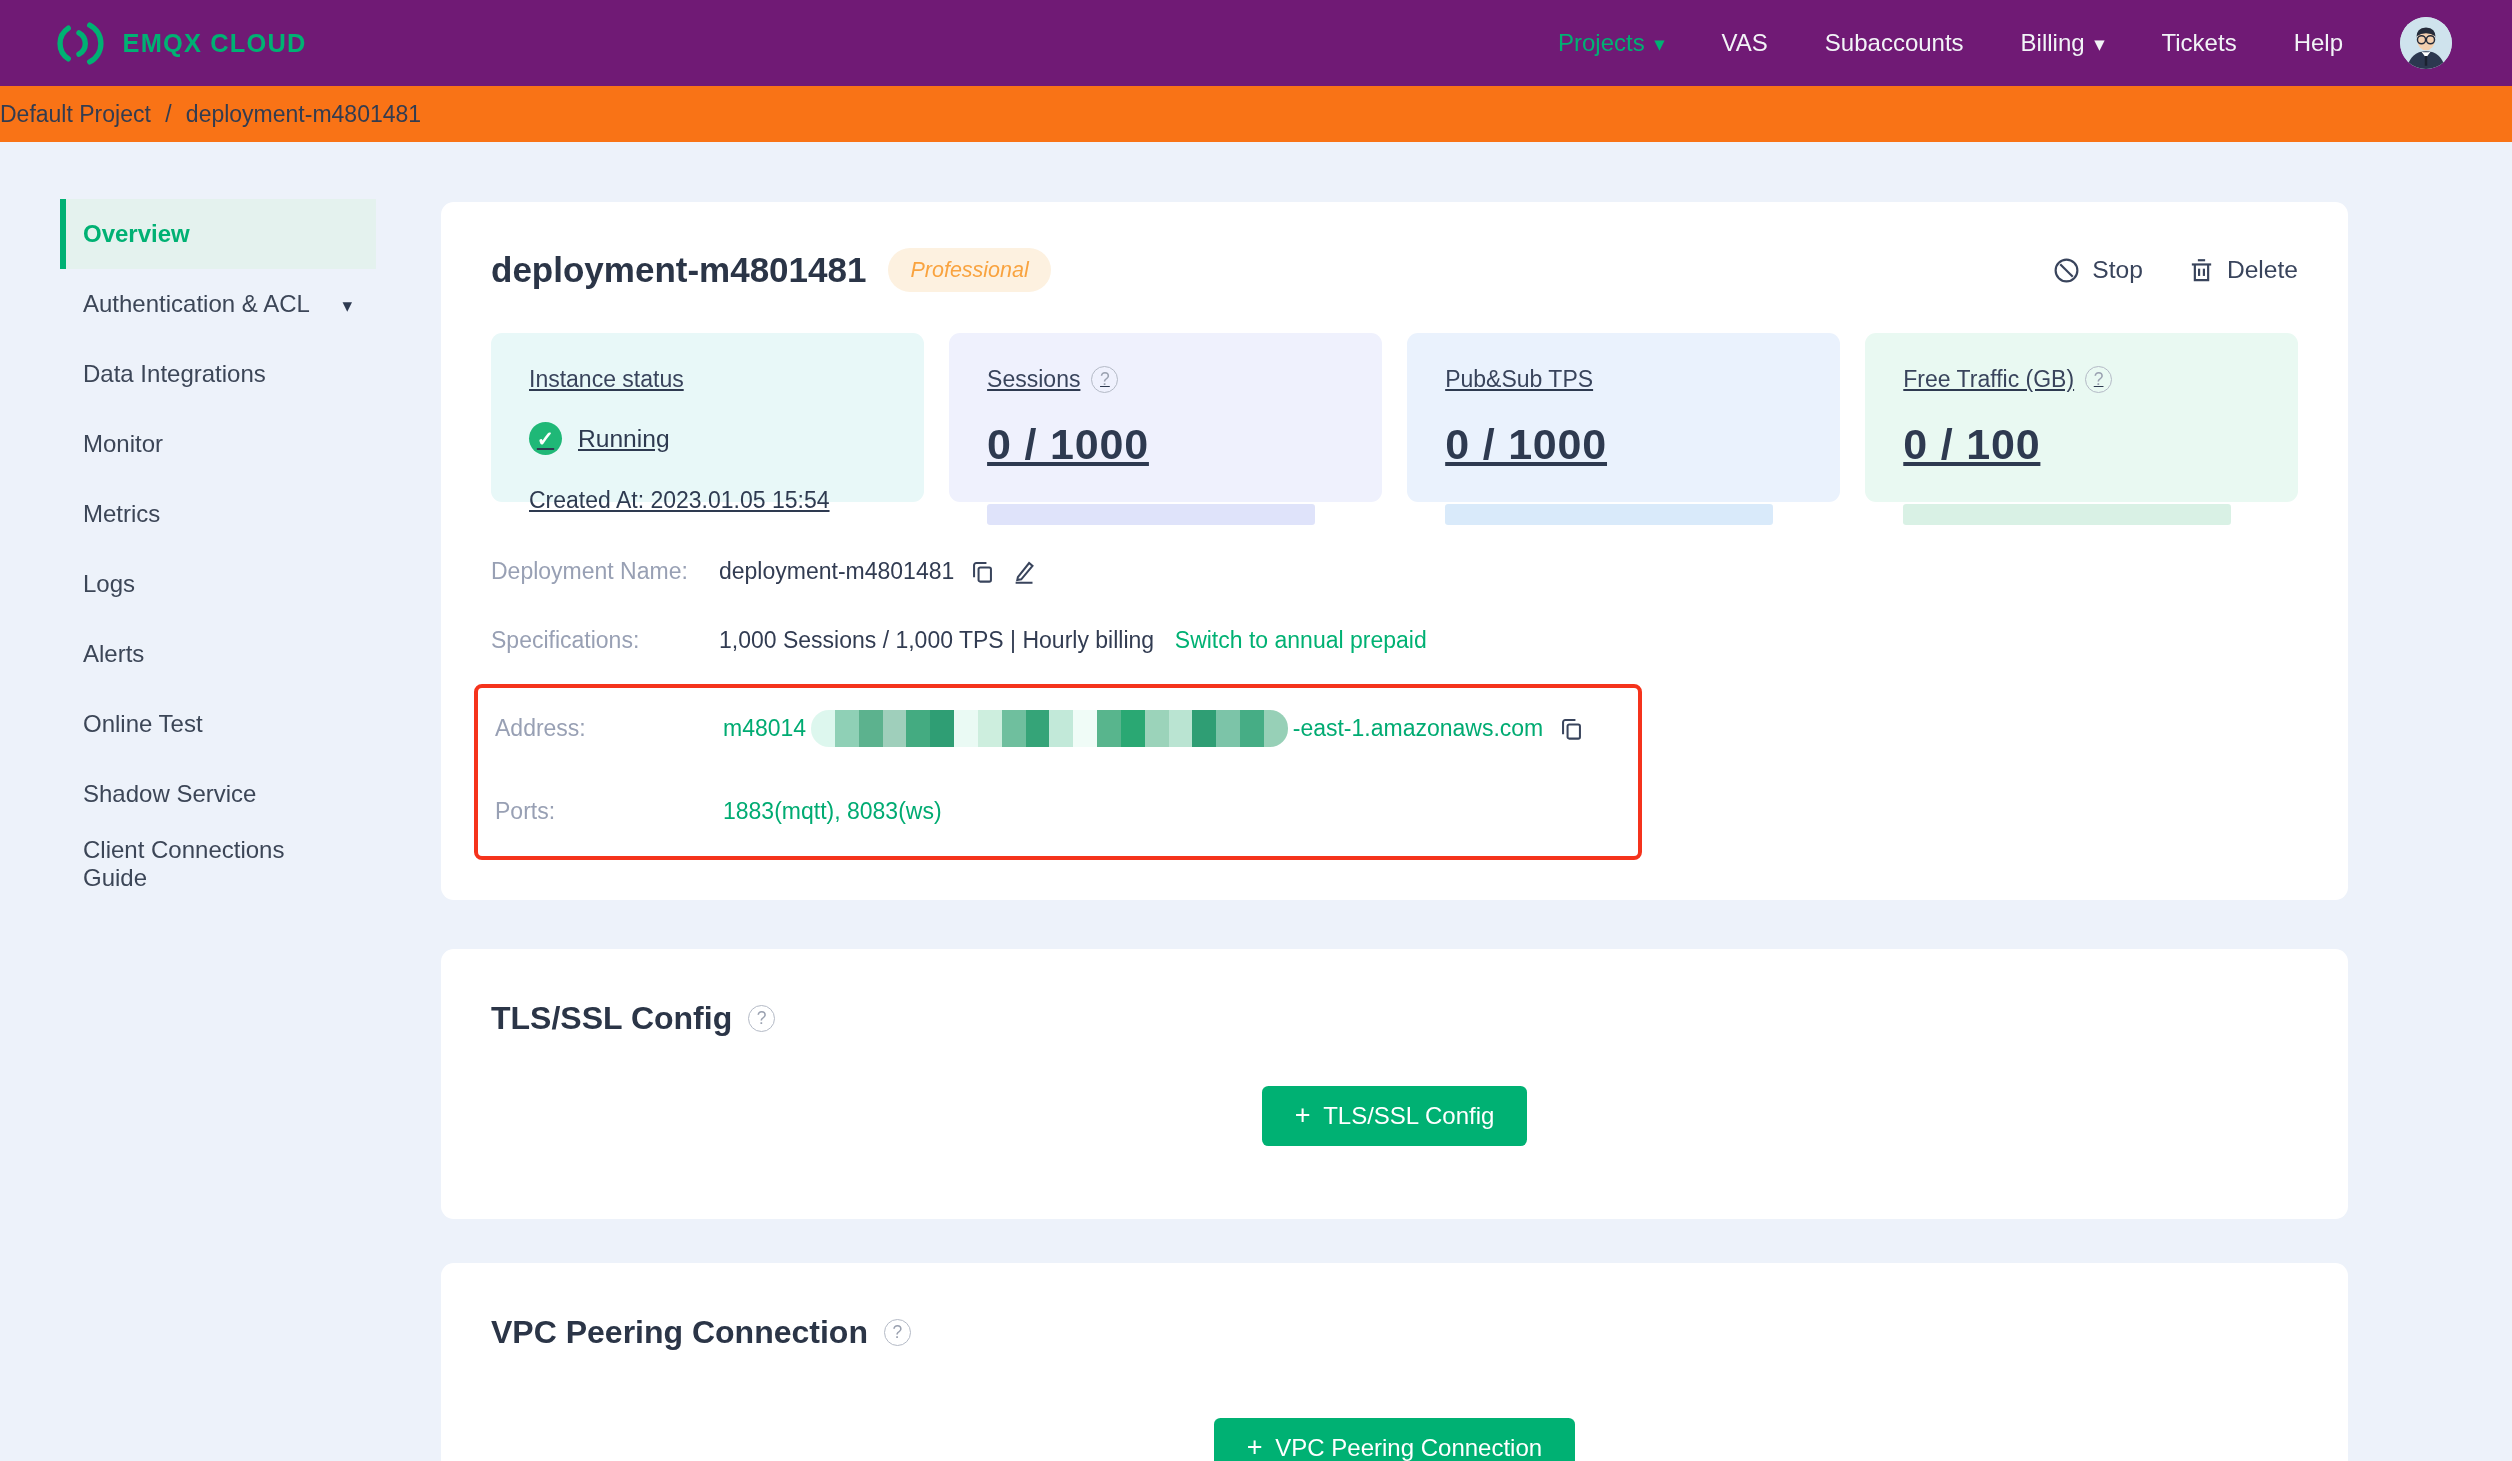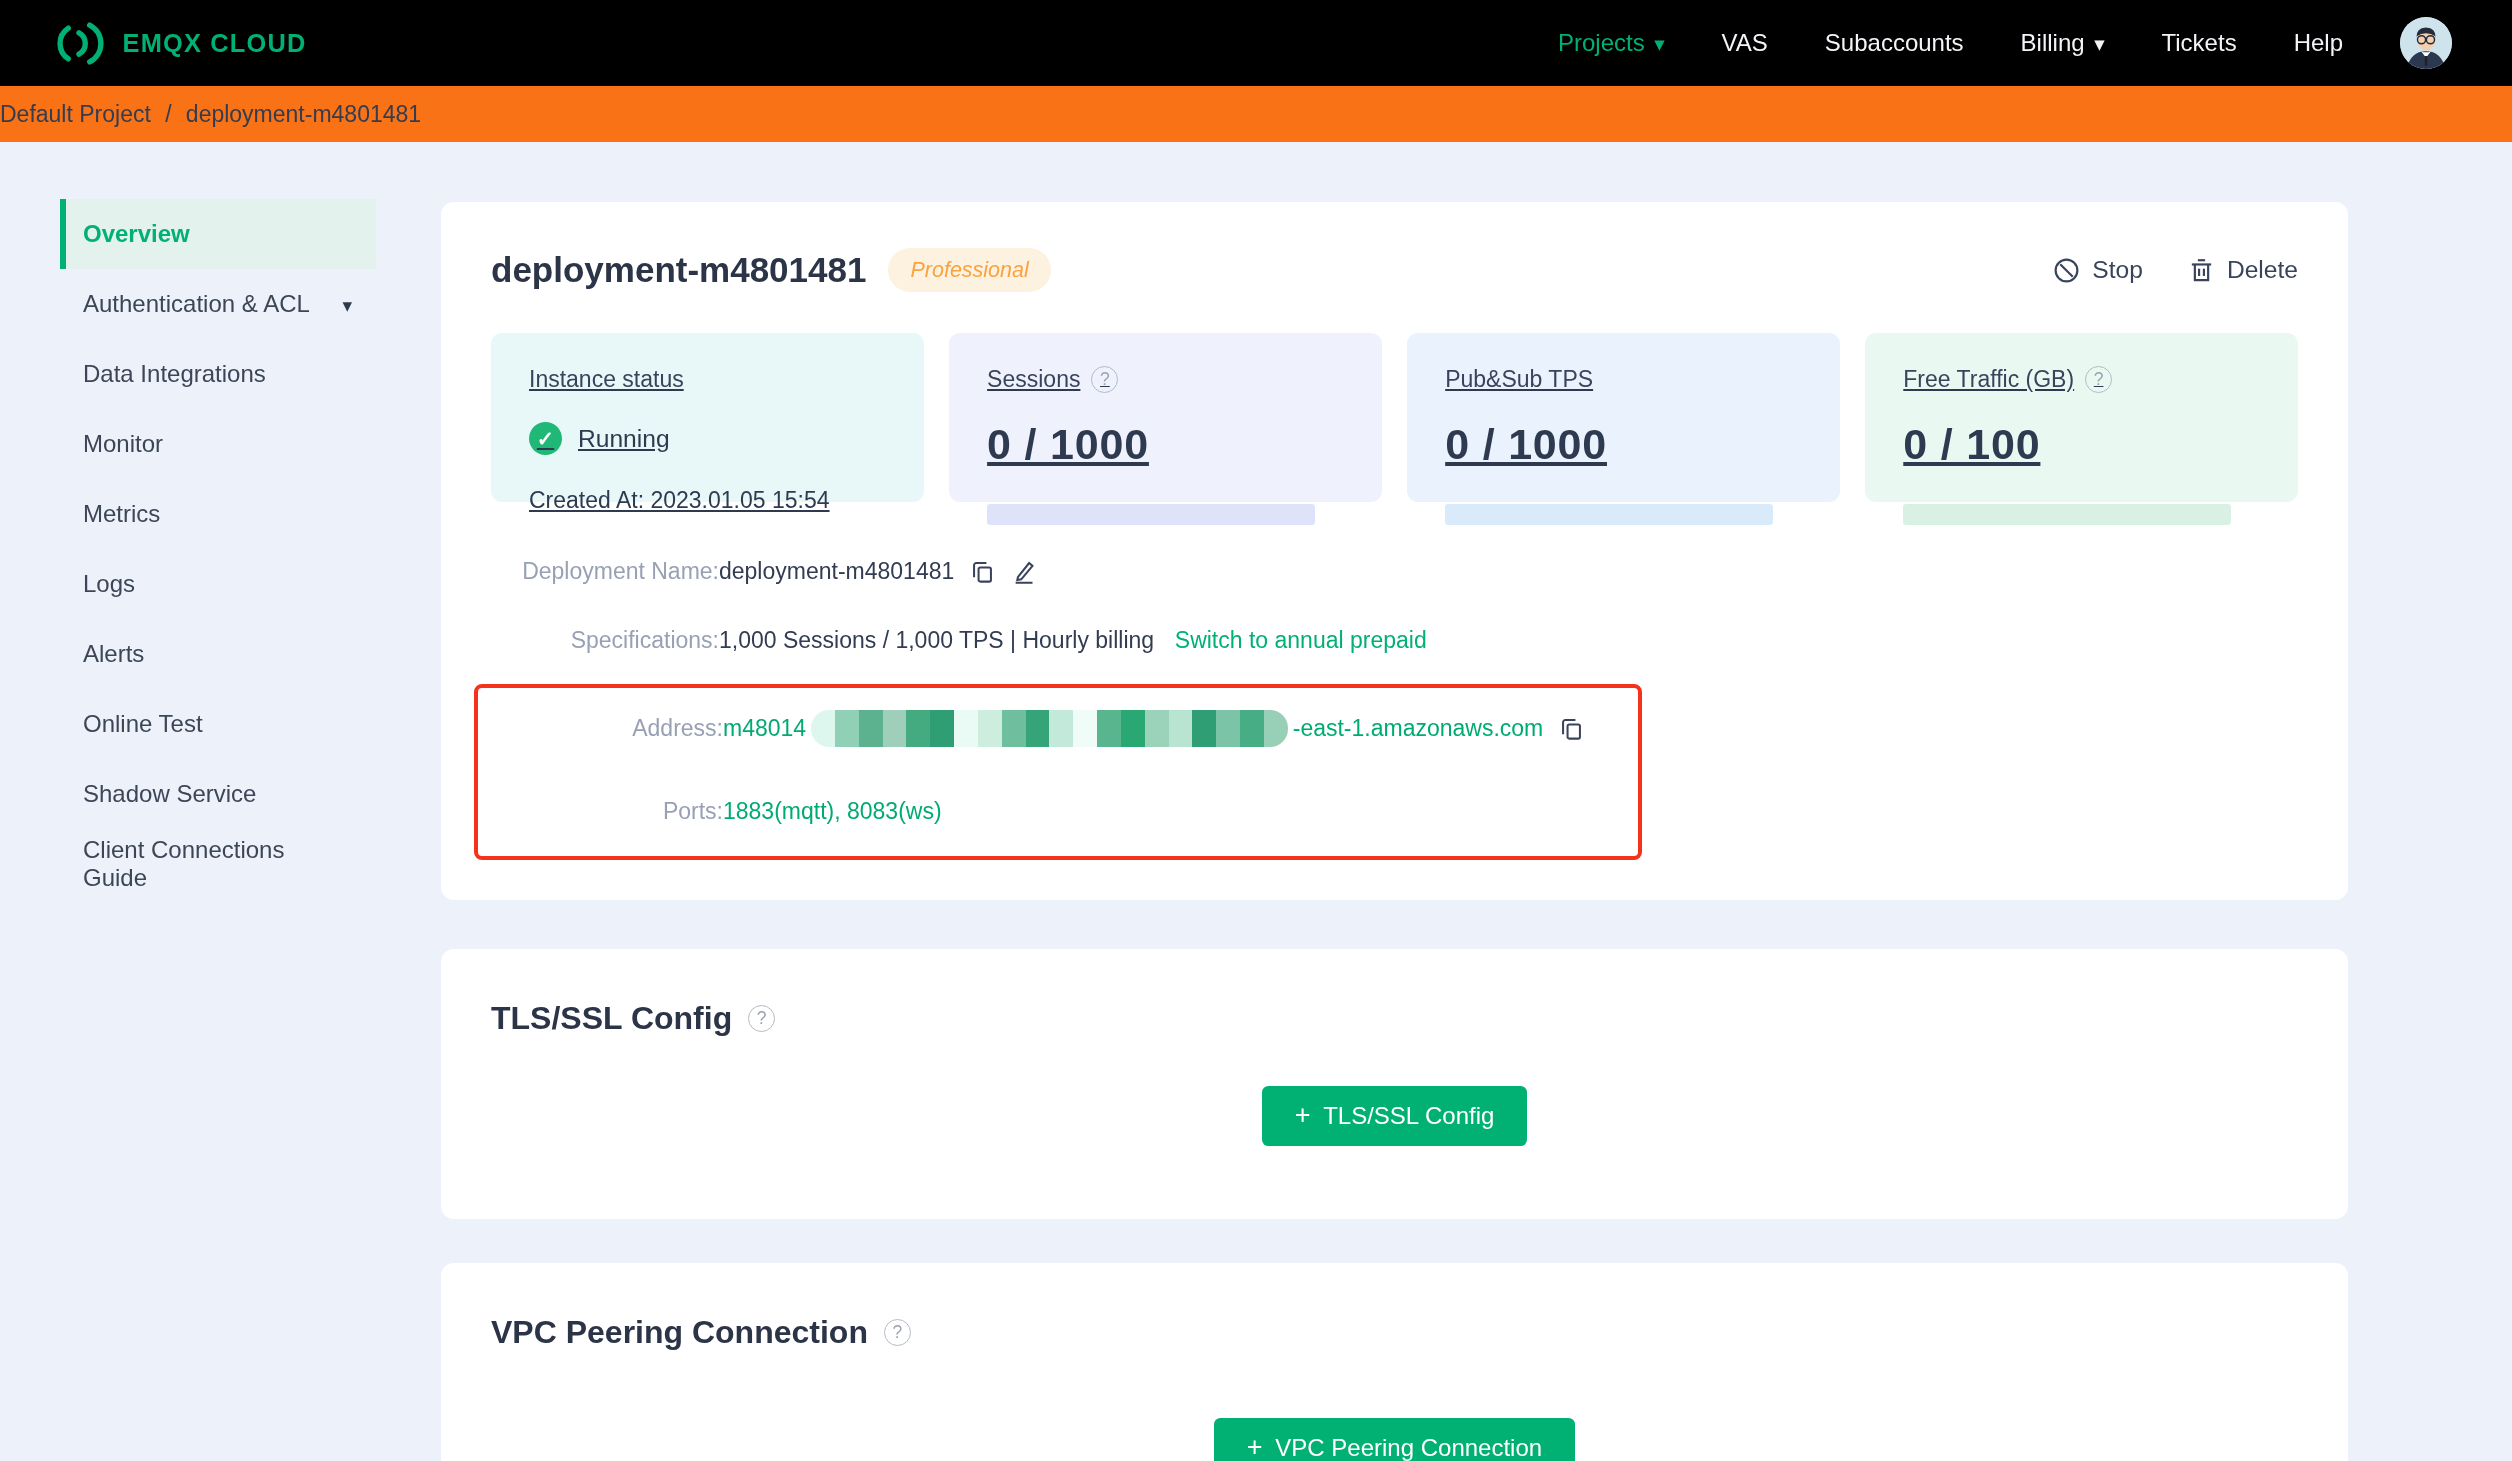--- a/index.html
+++ b/index.html
@@ -4,21 +4,21 @@
 <style>
   * { margin:0; padding:0; box-sizing:border-box; }
   html,body { width:2512px; height:1462px; overflow:hidden; }
   body {
     font-family:"Liberation Sans", sans-serif;
     background:#edf2fa;
     color:#2e3a50;
   }
   
   .navbar {
-    height:86px; background:#000000;
+    height:86px; background:#701a75;
     display:flex; align-items:center;
     padding:0 60px 0 56px;
   }
   .brand { display:flex; align-items:center; gap:17.5px; }
   .brand-logo { width:49px; height:49px; }
   .brand-name { color:#00b173; font-size:25.4px; font-weight:700; letter-spacing:1.2px; }
   .nav-right { margin-left:auto; display:flex; align-items:center; gap:57px; }
   .nav-item { font-size:24px; color:#f2f4f7; cursor:pointer; display:flex; align-items:flex-start; gap:9.5px; }
   .nav-item.active { color:#00b173; }
   .caret::after { content:"▾"; font-size:20.7px; line-height:1; }
@@ -80,21 +80,21 @@
     display:inline-flex; align-items:center; justify-content:center;
   }
   .check::after { content:"✓"; color:#fff; font-size:20.7px; font-weight:700; }
   .created { margin-top:32px; font-size:23px; color:#2e3a50; }
   .qmark {
     width:27px; height:27px; border:1.6px solid #b4bac6; border-radius:50%;
     display:inline-flex; align-items:center; justify-content:center; flex-shrink:0;
   }
   .qmark::after { content:"?"; font-size:17.5px; color:#9aa1b0; }
   
-  .info { margin-top:49px;text-align:right; }
+  .info { margin-top:49px; }
   .info-row { display:flex; align-items:center; min-height:40px; margin-bottom:29px; }
   .info-label { width:228px; font-size:23px; color:#98a0b4; flex-shrink:0; }
   .info-value { font-size:23px; color:#323c52; display:flex; align-items:center; }
   .green { color:#00ab72; }
   .link-green { color:#00b173; margin-left:20.7px; cursor:pointer; }
   .icon-btn { margin-left:14.3px; cursor:pointer; display:inline-flex; }
   .icon-btn svg { width:27px; height:27px; }
   .redbox {
     border:4px solid #f5331c; border-radius:8px;
     margin-left:-17.5px; margin-top:-4.8px; width:1168px;

